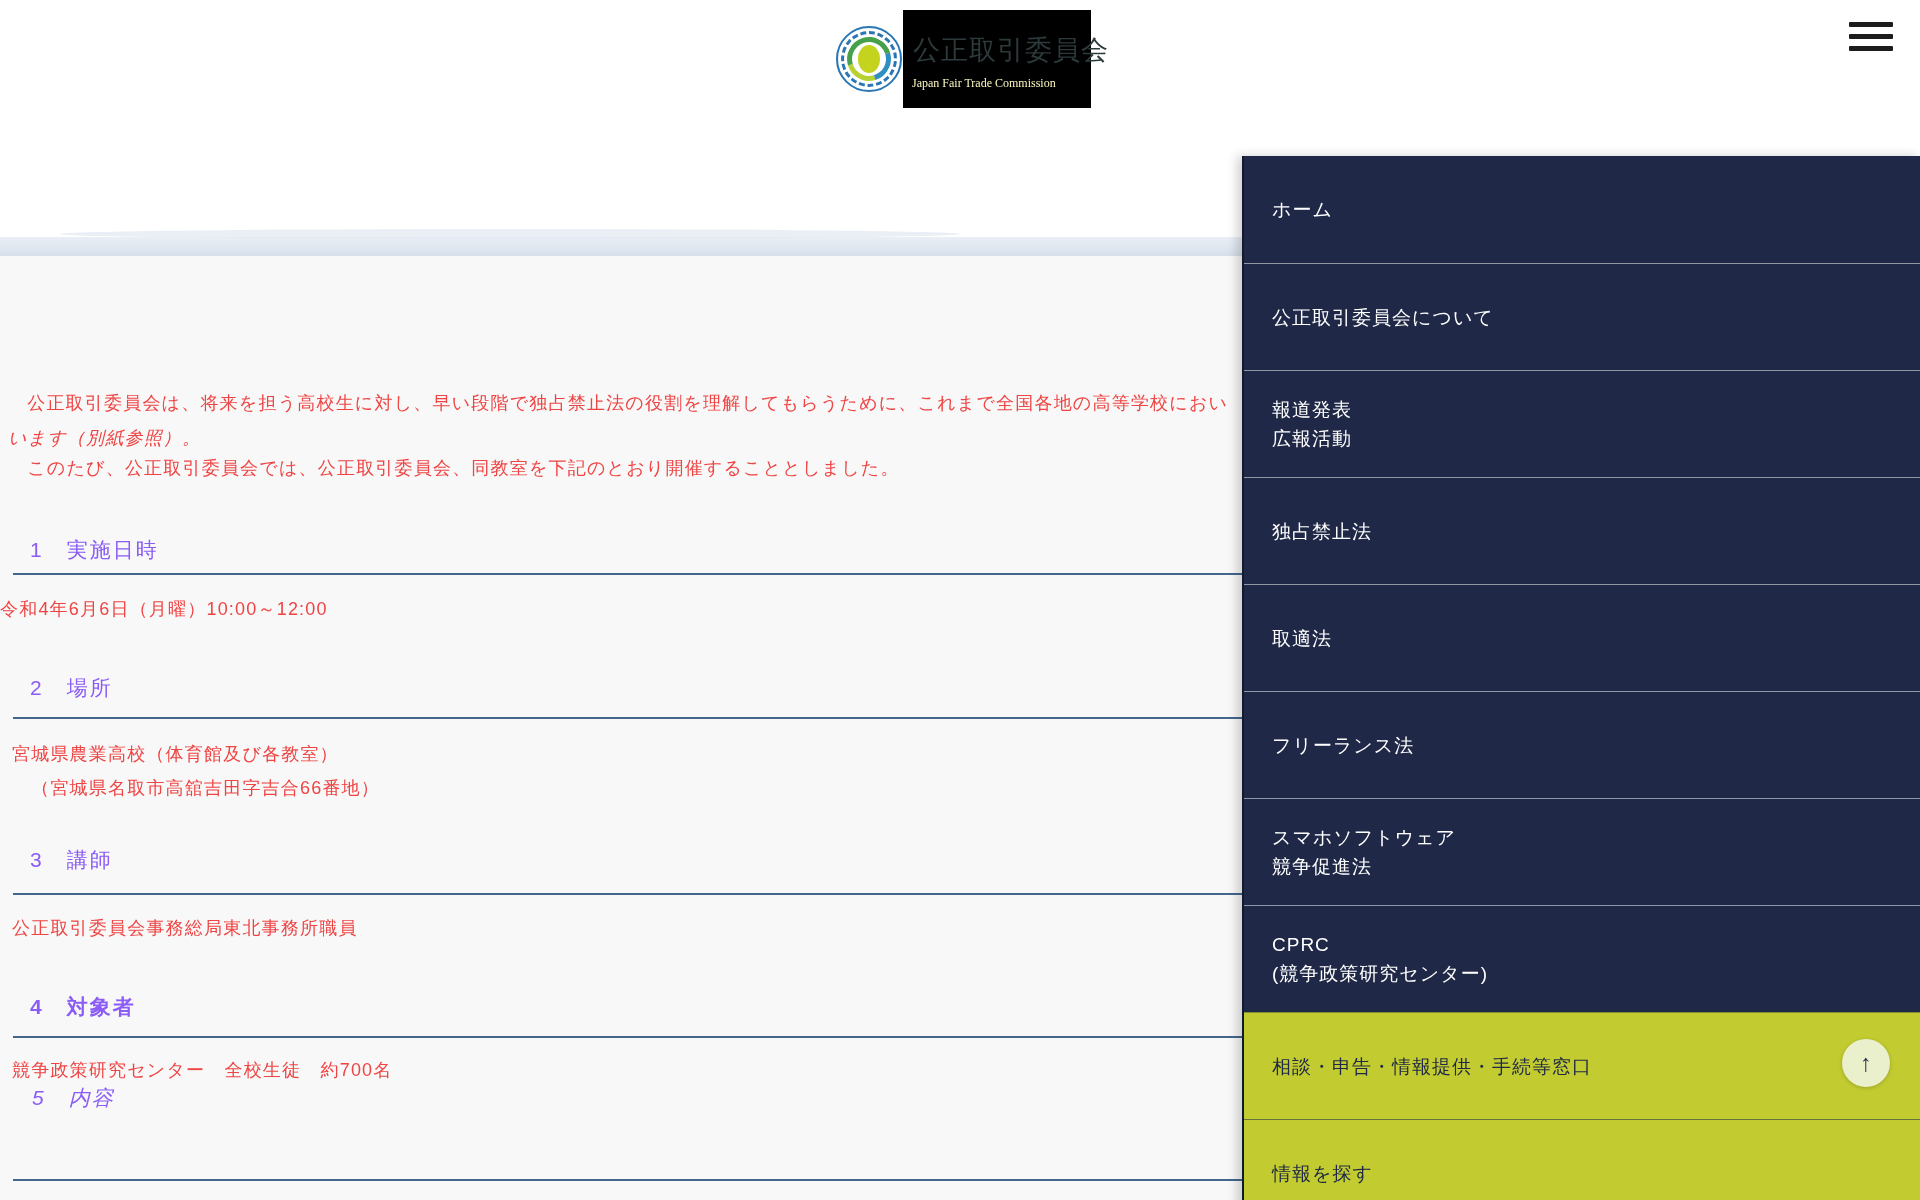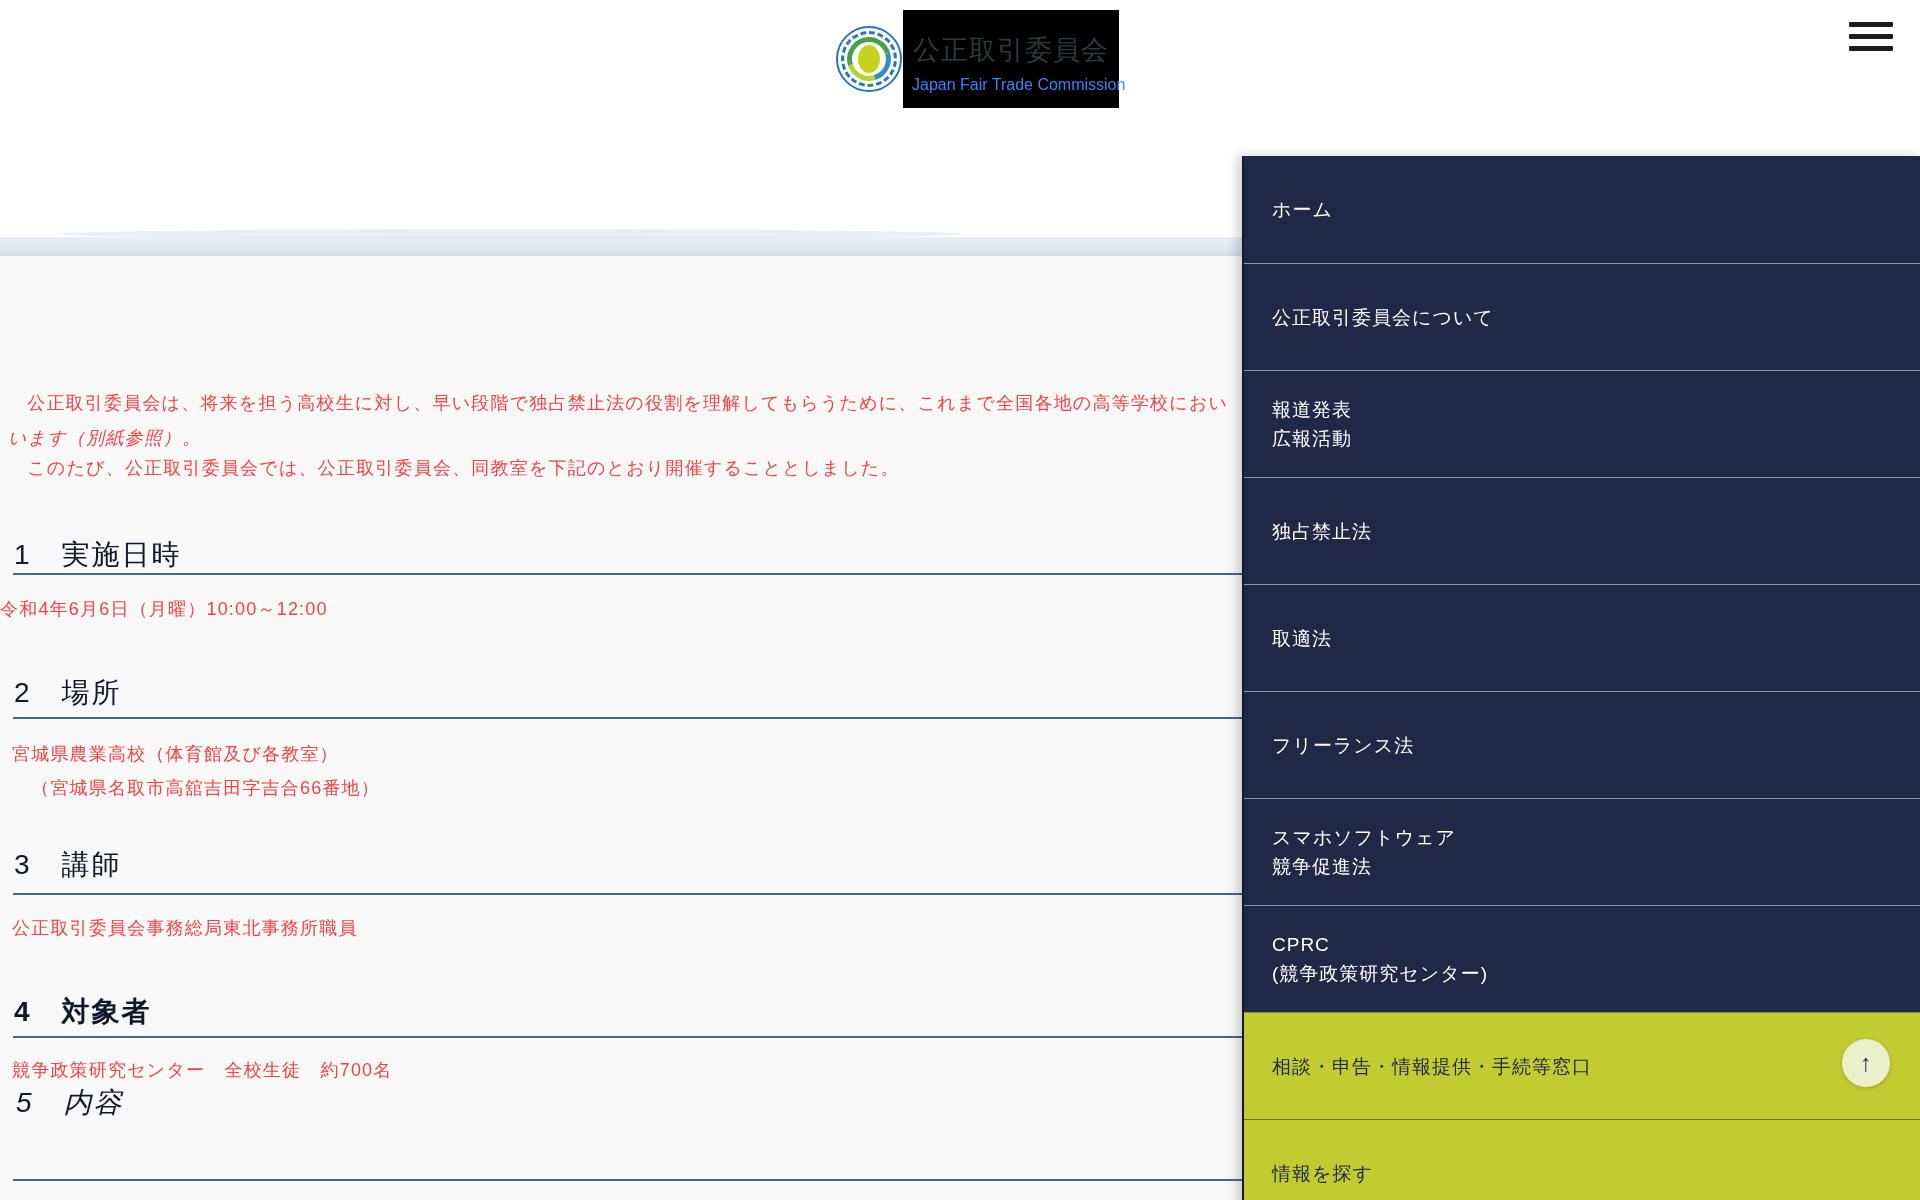--- a/index.html
+++ b/index.html
@@ -16,32 +16,32 @@
   
   .logo{position:absolute;left:833px;top:10px;height:98px;display:flex;z-index:3;cursor:pointer;}
   .emblem-box{width:70px;height:98px;background:#ffffff;position:relative;}
   .emblem-circle{position:absolute;left:3px;top:16px;width:62px;height:62px;border-radius:50%;
                  background:#ffffff;border:2px solid #2a76b4;}
   .emblem-ring{position:absolute;left:3px;top:3px;width:50px;height:50px;border-radius:50%;
                border:3px dashed #2a76b4;}
   .emblem-swirl{position:absolute;left:9px;top:9px;width:34px;height:34px;border-radius:50%;
                 border:5px solid;border-color:#47a14b #2f8fc0 #b7d232 #47a14b;transform:rotate(28deg);}
   .emblem-core{position:absolute;left:20px;top:17px;width:22px;height:28px;border-radius:50%;background:#c4d41e;}
-  .logo-black{width:216px;height:98px;background:#000000;position:relative;}
+  .logo-black{width:188px;height:98px;background:#000000;position:relative;}
   .logo-ja{position:absolute;left:10px;top:22px;font-size:27px;letter-spacing:1px;color:#2c3a3c;white-space:nowrap;}
-  .logo-en{position:absolute;left:9px;top:66px;font-size:16px;color:#3b82f6;white-space:nowrap;
-           font-family:Liberation Sans, sans-serif;}
+  .logo-en{position:absolute;left:9px;top:66px;font-size:12px;color:#fef9c3;white-space:nowrap;
+           font-family:Liberation Serif, serif;}
 
   
   .hamburger{position:absolute;left:1849px;top:22px;width:44px;height:30px;cursor:pointer;z-index:3;}
   .hamburger span{display:block;width:44px;height:5px;background:#1c1c1c;border-radius:1px;margin-bottom:7px;}
 
   
   .txt{position:absolute;color:#ef4444;font-size:18px;letter-spacing:1.2px;white-space:pre;z-index:2;}
-  .heading{position:absolute;color:#0f172a;font-size:28px;letter-spacing:2px;white-space:pre;z-index:2;}
+  .heading{position:absolute;color:#8b5cf6;font-size:21px;letter-spacing:2px;white-space:pre;z-index:2;margin-left:16px;}
   .rule{position:absolute;left:13px;width:1907px;height:2px;background:#44668c;z-index:2;}
 
   
   .menu{position:absolute;left:1242px;top:156px;width:678px;height:1070px;background:#1f2847;z-index:5;
         border-left:2px solid #141a2e;box-shadow:-5px 0 10px rgba(0,0,0,.18);display:flex;flex-direction:column;}
   .menu-item{box-sizing:border-box;height:107px;padding-left:28px;display:flex;flex-direction:column;
              justify-content:center;color:#ffffff;font-size:19px;letter-spacing:1px;line-height:29px;
              border-top:1px solid #9097a3;cursor:pointer;}
   .menu-item:first-child{border-top:none;}
   .menu-item.yellow{background:#c2cc30;color:#1f2847;border-top:1px solid rgba(20,26,46,.35);}

